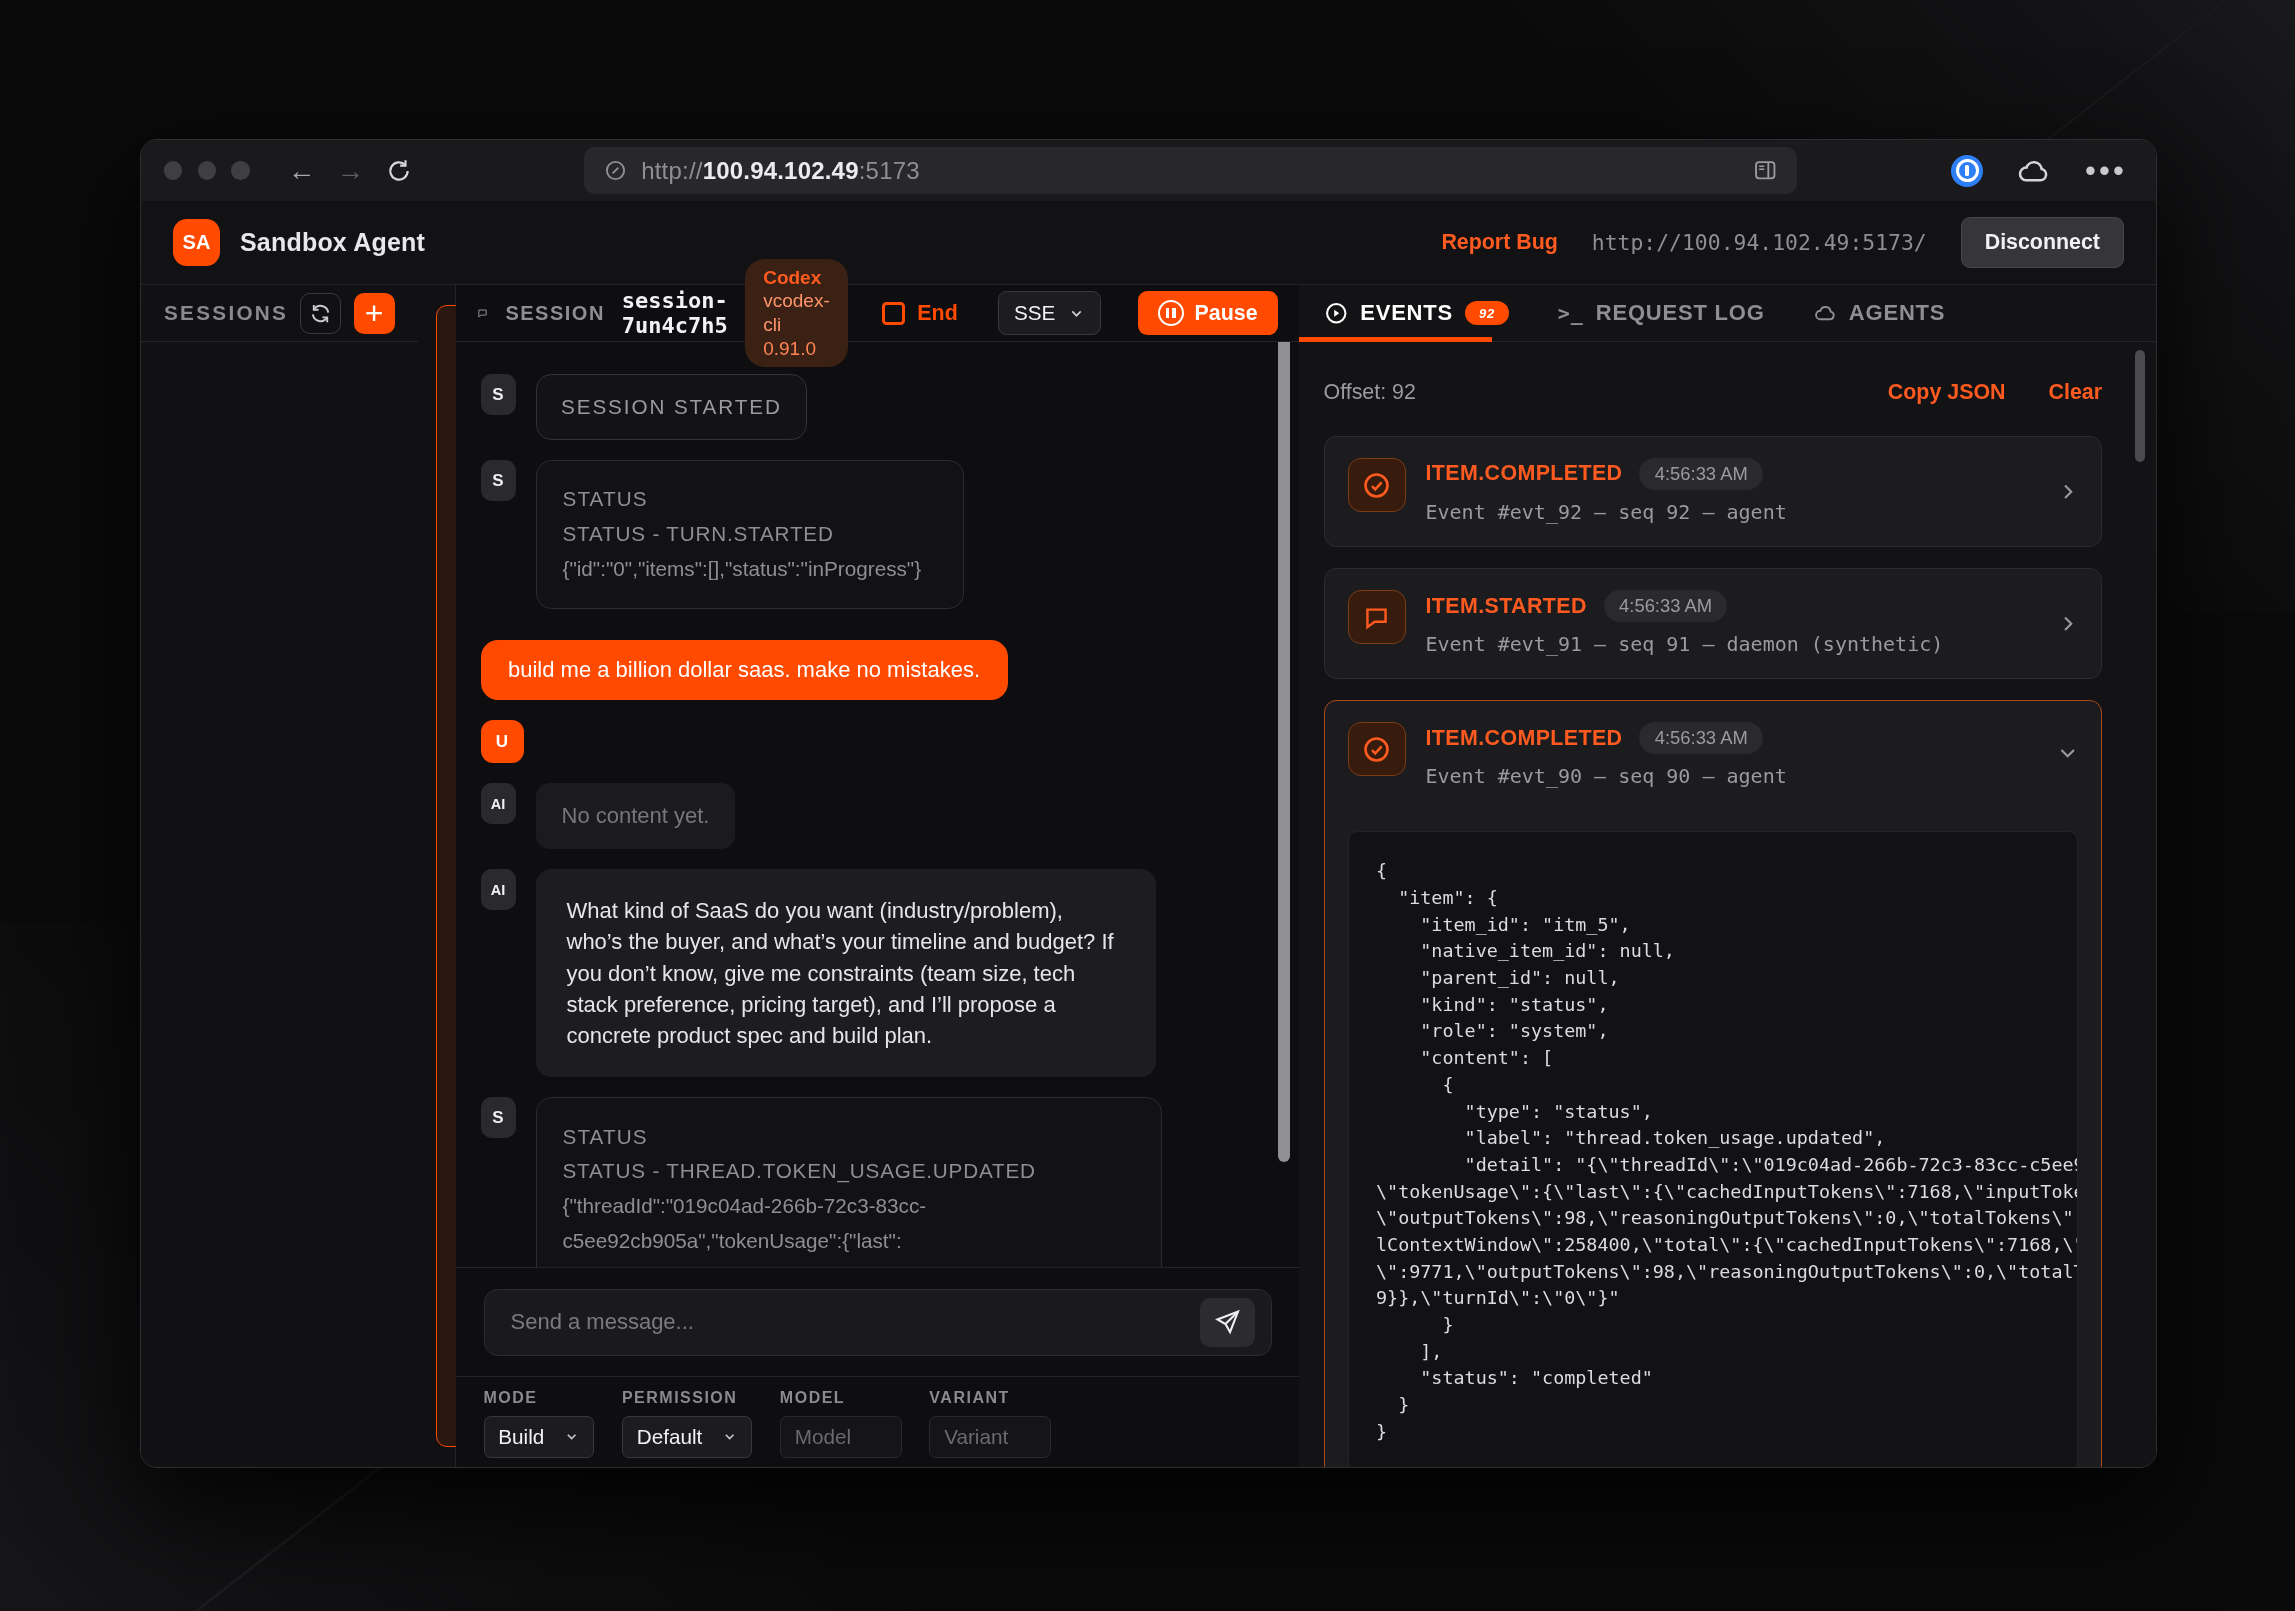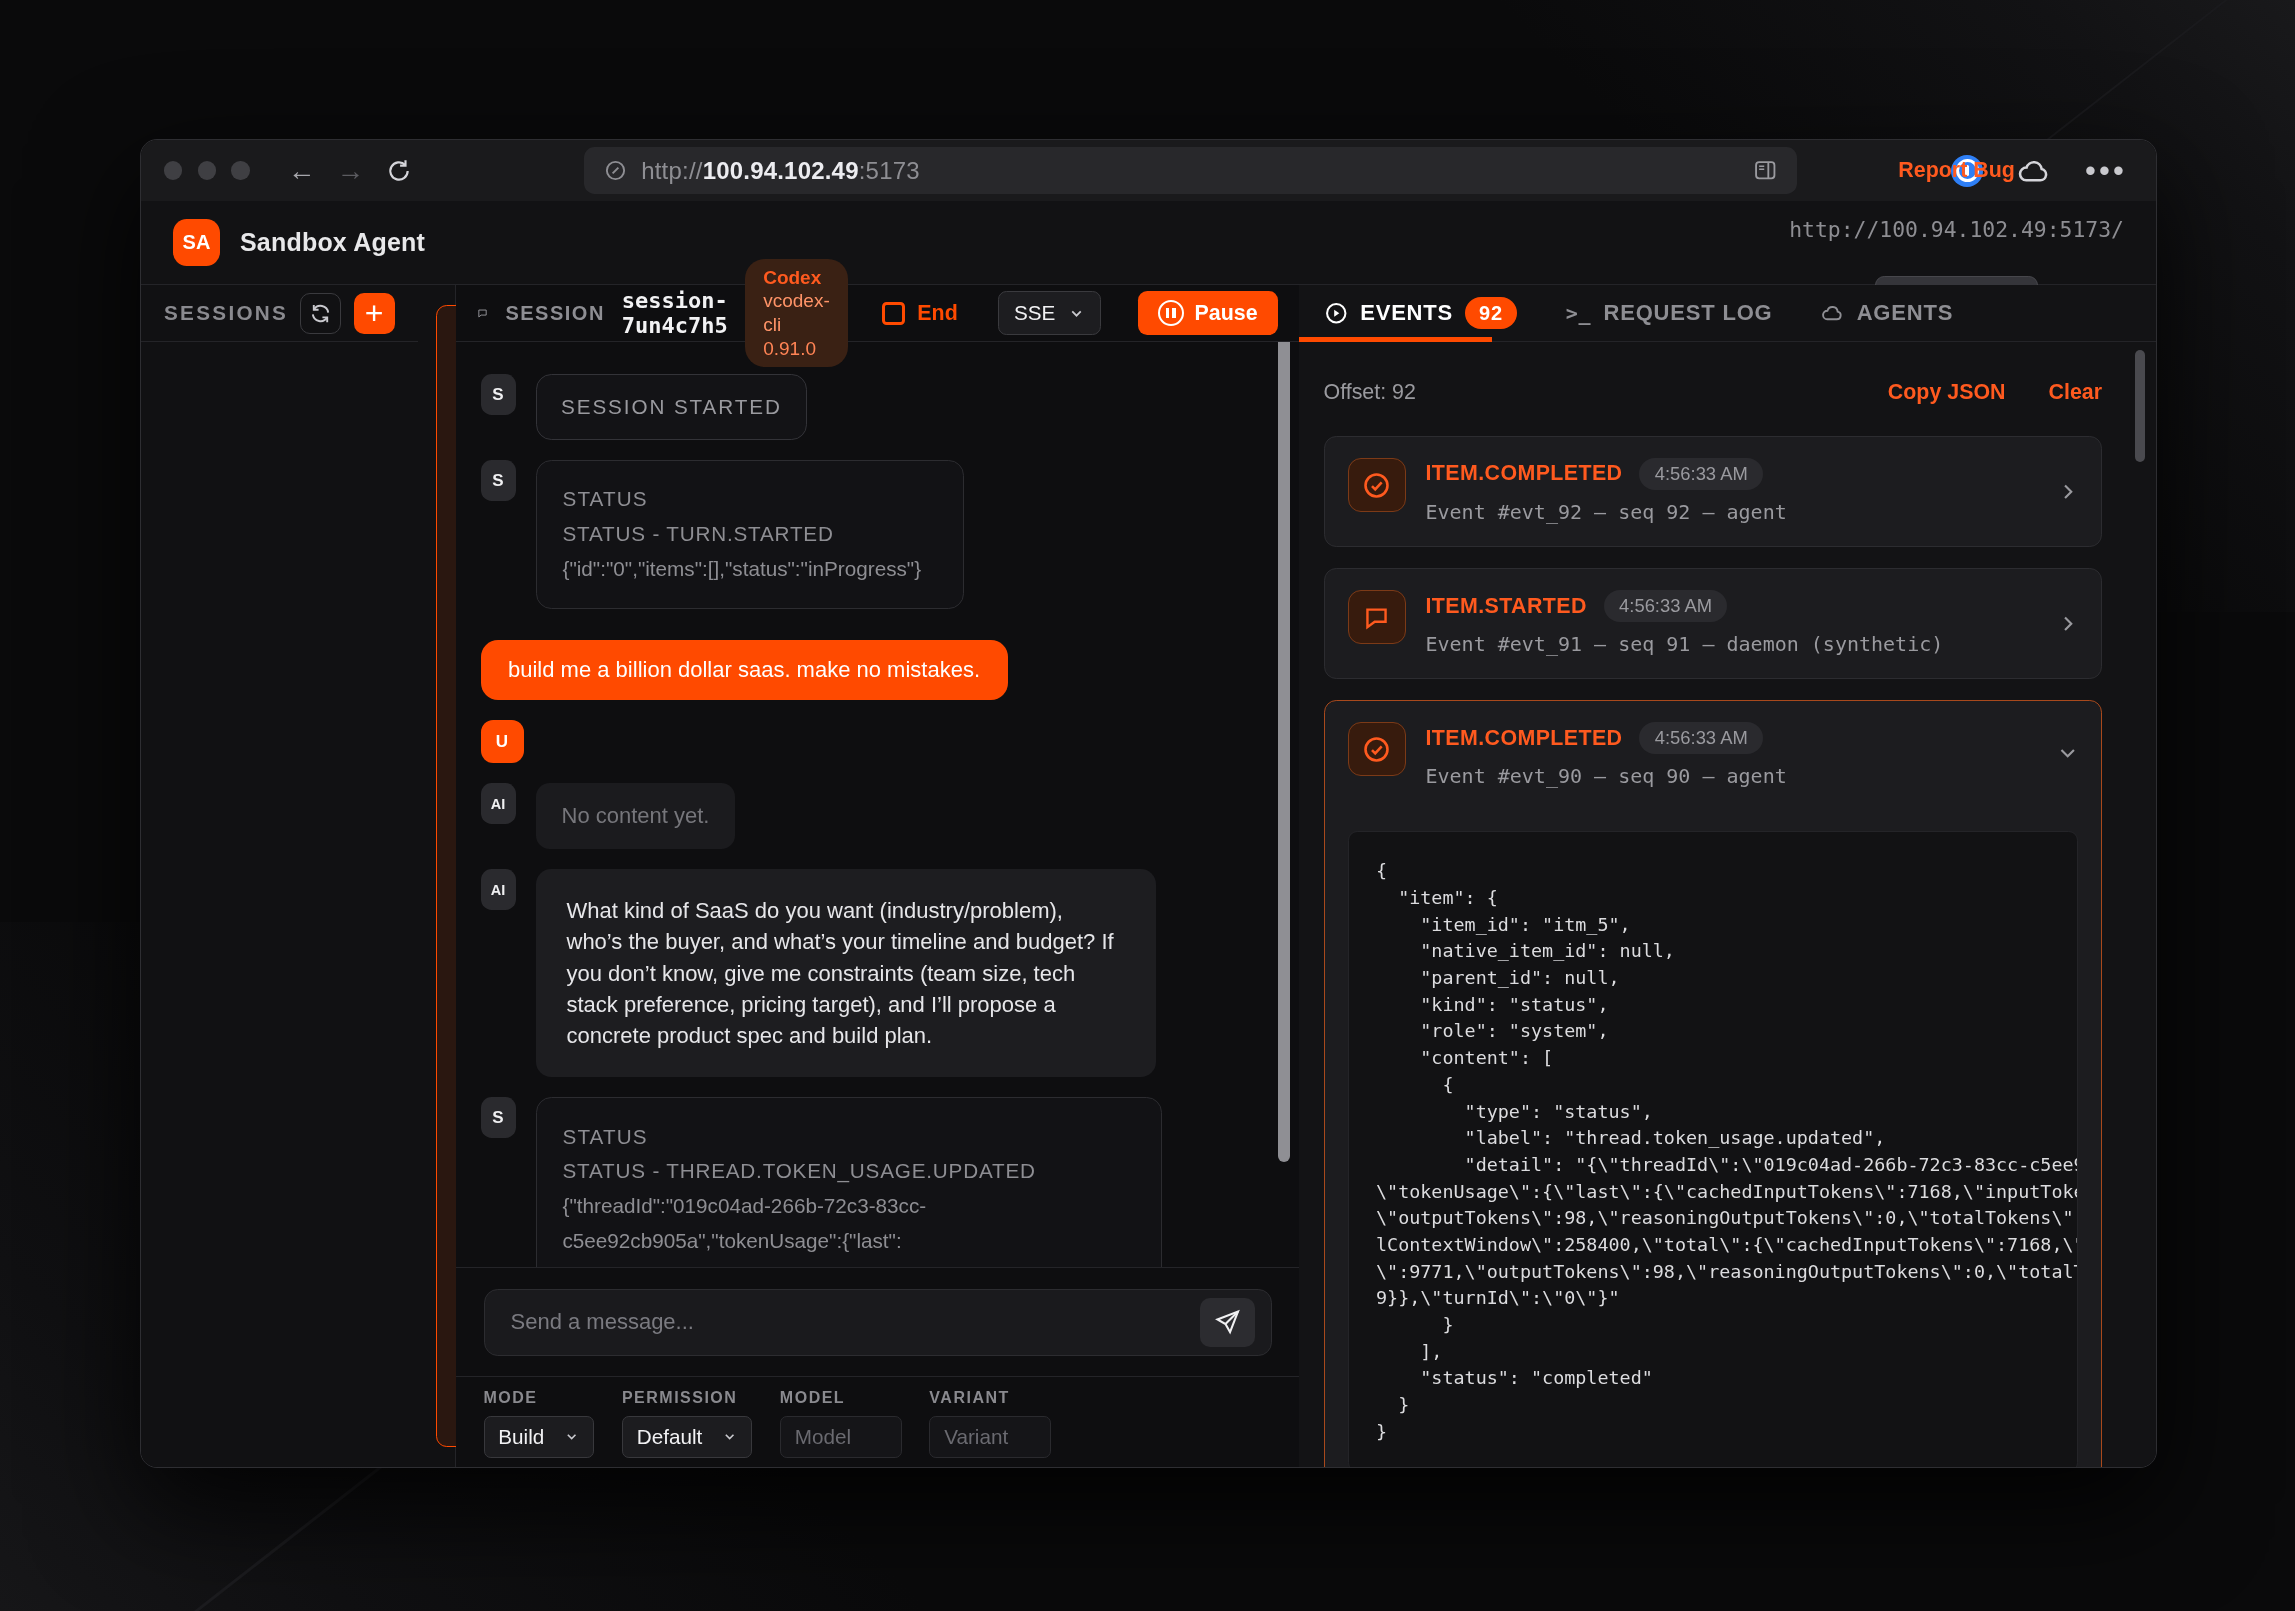--- a/index.html
+++ b/index.html
@@ -51,21 +51,21 @@
     display:flex; align-items:center; justify-content:center; }
   .onep .bar { width:4.6px; height:10.7px; background:#fff; border-radius:1.5px; }
   .dots { color:#c9c9ce; font-size:31px; letter-spacing:3.1px; line-height:0.5; }
 
   
   .appheader { height:84px; background:#121214; border-bottom:0.8px solid #242428;
     display:flex; align-items:center; padding:0 32px; flex:none; }
   .sa-logo { width:47px; height:47px; border-radius:13.8px; background:#ff4a00; color:#fff;
     display:flex; align-items:center; justify-content:center; font-weight:700; font-size:20px; }
   .app-title { font-size:25px; font-weight:700; margin-left:20px; letter-spacing:0.2px; }
-  .appheader .right { margin-left:auto; display:flex; align-items:center; gap:34px;flex-direction:column; }
+  .appheader .right { margin-left:auto; display:flex; align-items:center; gap:34px; }
   .report-bug { color:#ff5a1f; font-weight:700; font-size:21.4px; }
   .server-url { color:#8e8e93; font-size:21.4px; }
   .disconnect { background:#35353a; border:0.8px solid #47474c; color:#f2f2f4;
     font-size:21.4px; font-weight:700; border-radius:9.2px; padding:12.2px 23px; }
 
   
   .main { flex:1; display:flex; min-height:0; }
 
   
   .sidebar { width:315px; flex:none; border-right:0.8px solid #242428; background:#111113;
@@ -150,22 +150,22 @@
   .ctl-input { background:#151518; border:0.8px solid #2a2a2e; border-radius:6.9px;
     color:#6a6a70; font-size:20.7px; padding:7.7px 13.8px; min-width:122px; }
 
   
   .events-panel { width:857px; flex:none; background:#131315; display:flex; flex-direction:column; }
   .tabs { height:57px; flex:none; border-bottom:0.8px solid #242428; display:flex;
     align-items:center; padding:0 24.5px; gap:49px; position:relative; }
   .tab { display:flex; align-items:center; gap:12.2px; font-size:22px; font-weight:700;
     color:#8e8e93; letter-spacing:0.8px; }
   .tab.active { color:#fff; }
-  .tab .badge { background:#ff4a00; color:#fff; font-size:20px; font-weight:700;
-    border-radius:764px; padding:4.6px 13.8px; }
+  .tab .badge { background:#ff4a00; color:#fff; font-size:13px; font-weight:700;
+    border-radius:764px; padding:4.6px 13.8px;font-style:italic; }
   .tab-underline { position:absolute; left:0; bottom:-0.8px; width:193px; height:4.6px; background:#ff4a00; }
   .term-ic { font-family:"DejaVu Sans Mono", monospace; font-size:20px; font-weight:700; }
 
   .events-body { flex:1; position:relative; overflow:hidden; padding:38px 54px 0 24.5px; }
   .offset-row { display:flex; align-items:center; margin-bottom:31px; }
   .offset { color:#9a9a9f; font-size:21.4px; }
   .offset-row .push { margin-left:auto; display:flex; gap:43px; }
   .link-orange { color:#ff5a1f; font-weight:700; font-size:21.4px; }
 
   .event-card { background:#1c1c1f; border:0.8px solid #2c2c30; border-radius:12.2px;

